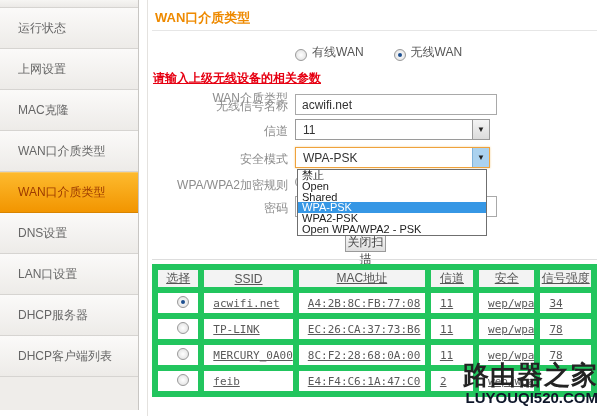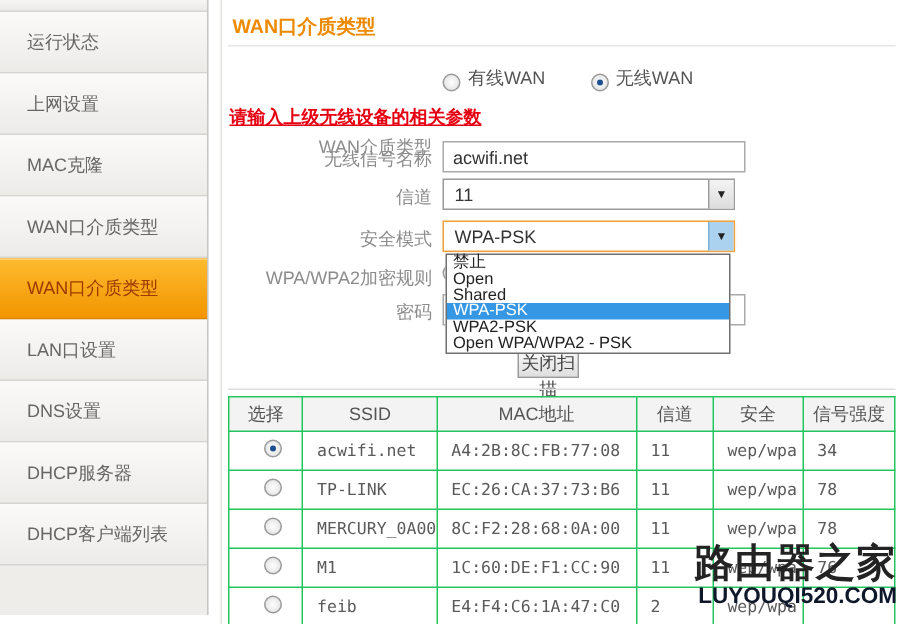--- a/index.html
+++ b/index.html
@@ -67,21 +67,21 @@
   .dd-item.selected { background:#3697e5; color:#fff; }
   .scan-btn {
     position:absolute; left:193px; top:233px; width:41px; height:19px;
     background:linear-gradient(#fafafa,#dedede); border:1px solid #9a9a9a;
     font-size:12px; color:#444; text-align:center; line-height:17px; cursor:pointer;
     font-family:"Liberation Sans", sans-serif;
   }
   .table-divider { position:absolute; left:0; top:259px; width:445px; height:1px; background:#ddd; }
   
   table.scan { position:absolute; left:0; top:264px; width:445px; border-collapse:collapse; }
-  table.scan th, table.scan td { border:1px solid #22c55e; }
+  table.scan th, table.scan td { border:6px solid #22c55e;text-decoration:underline; }
   table.scan th {
     height:23px; background:#f3f3f3; font-weight:normal; font-size:12px; color:#555;
     text-align:center;
   }
   table.scan td { height:26px; font-size:11px; color:#5a5a5a; padding-left:9px;
     font-family:"DejaVu Sans Mono", monospace; }
   td.c-sel { text-align:center; padding-left:0; }
   .col-sel{width:50px}.col-ssid{width:88px}.col-mac{width:133px}.col-ch{width:52px}.col-sec{width:60px}.col-sig{width:62px}
   
   .watermark { position:absolute; right:2px; top:360px; z-index:40; text-align:right; pointer-events:none; }
@@ -91,22 +91,22 @@
 </head>
 <body>
 
 <div class="sidebar">
   <div class="sidebar-spacer"></div>
   <div class="side-item">运行状态</div>
   <div class="side-item">上网设置</div>
   <div class="side-item">MAC克隆</div>
   <div class="side-item">WAN口介质类型</div>
   <div class="side-item active">WAN口介质类型</div>
+  <div class="side-item">DNS设置</div>
   <div class="side-item">LAN口设置</div>
-  <div class="side-item">DNS设置</div>
   <div class="side-item">DHCP服务器</div>
   <div class="side-item">DHCP客户端列表</div>
 </div>
 <div class="inner-line"></div>
 
 <div class="main">
 
   <div class="page-title">WAN口介质类型</div>
   <div class="title-divider"></div>
 
@@ -195,28 +195,20 @@
     <tr>
       <td class="c-sel"><span class="radio"></span></td>
       <td>MERCURY_0A00</td>
       <td>8C:F2:28:68:0A:00</td>
       <td>11</td>
       <td>wep/wpa</td>
       <td>78</td>
     </tr>
     <tr>
       <td class="c-sel"><span class="radio"></span></td>
-      <td>M1</td>
-      <td>1C:60:DE:F1:CC:90</td>
-      <td>11</td>
-      <td>wep/wpa</td>
-      <td>76</td>
-    </tr>
-    <tr>
-      <td class="c-sel"><span class="radio"></span></td>
       <td>feib</td>
       <td>E4:F4:C6:1A:47:C0</td>
       <td>2</td>
       <td>wep/wpa</td>
       <td></td>
     </tr>
 
   </tbody>
     </table>
 </div>

